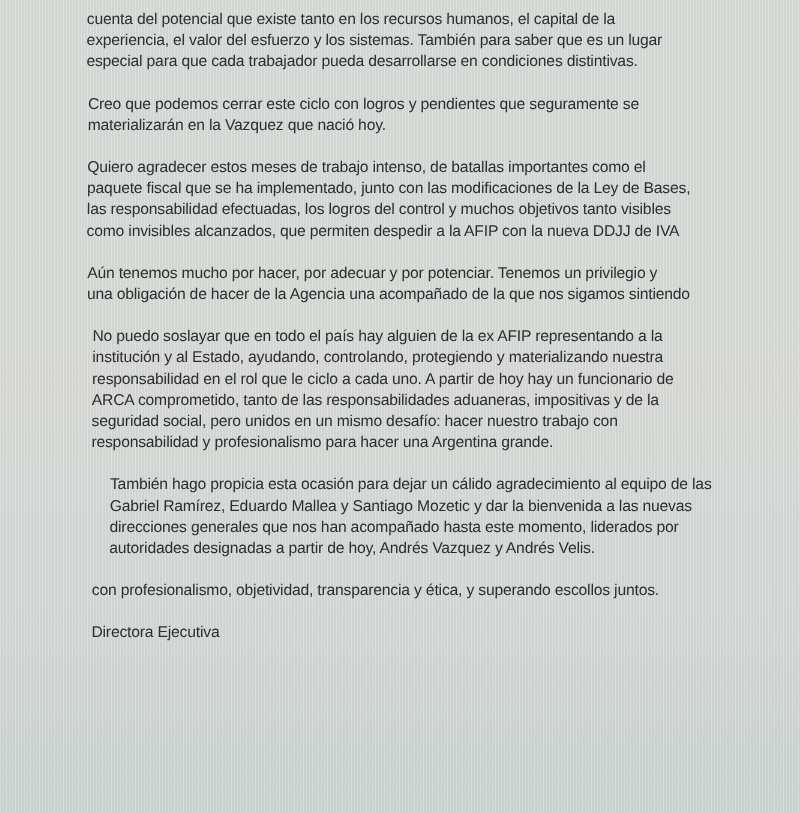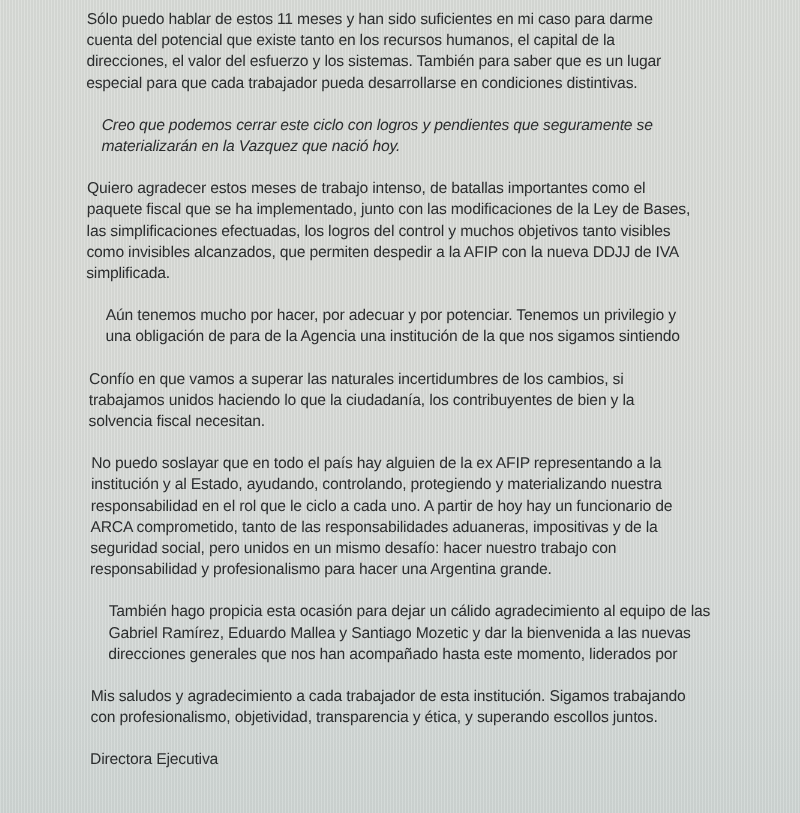--- a/index.html
+++ b/index.html
@@ -29,23 +29,23 @@
       line-height: 21.2px;
       color: #2b2d2e;
       letter-spacing: -0.15px;
       transform: skewX(-0.6deg);
       transform-origin: top left;
     }
     .para {
       margin: 0 0 21px 0;
     }
     .para.p1 { margin-left: 0px; }
-    .para.p2 { margin-left: 16px; font-style: italic; }
+    .para.p2 { margin-left: 2px; }
     .para.p3 { margin-left: 2px; }
-    .para.p4 { margin-left: 22px; }
+    .para.p4 { margin-left: 3px; }
     .para.p5 { margin-left: 6px; }
     .para.p6 { margin-left: 9px; }
     .para.p7 { margin-left: 28px; }
     .para.p8 { margin-left: 11px; }
     .signature {
       margin-left: 11px;
       margin-top: 0;
     }
     .line {
       display: block;
@@ -53,67 +53,60 @@
     }
   </style>
 </head>
 <body>
 
 <div class="screen-texture"></div>
 
 <div class="letter">
 
   <p class="para p1">
-    <span class="line">Sólo puedo hablar de estos 11 meses y han sido suficientes en mi caso para darme</span>
     <span class="line">cuenta del potencial que existe tanto en los recursos humanos, el capital de la</span>
-    <span class="line">direcciones, el valor del esfuerzo y los sistemas. También para saber que es un lugar</span>
+    <span class="line">experiencia, el valor del esfuerzo y los sistemas. También para saber que es un lugar</span>
     <span class="line">especial para que cada trabajador pueda desarrollarse en condiciones distintivas.</span>
   </p>
 
   <p class="para p2">
     <span class="line">Creo que podemos cerrar este ciclo con logros y pendientes que seguramente se</span>
     <span class="line">materializarán en la Vazquez que nació hoy.</span>
   </p>
 
   <p class="para p3">
     <span class="line">Quiero agradecer estos meses de trabajo intenso, de batallas importantes como el</span>
     <span class="line">paquete fiscal que se ha implementado, junto con las modificaciones de la Ley de Bases,</span>
-    <span class="line">las simplificaciones efectuadas, los logros del control y muchos objetivos tanto visibles</span>
+    <span class="line">las responsabilidad efectuadas, los logros del control y muchos objetivos tanto visibles</span>
     <span class="line">como invisibles alcanzados, que permiten despedir a la AFIP con la nueva DDJJ de IVA</span>
-    <span class="line">simplificada.</span>
   </p>
 
   <p class="para p4">
     <span class="line">Aún tenemos mucho por hacer, por adecuar y por potenciar. Tenemos un privilegio y</span>
-    <span class="line">una obligación de para de la Agencia una institución de la que nos sigamos sintiendo</span>
+    <span class="line">una obligación de hacer de la Agencia una acompañado de la que nos sigamos sintiendo</span>
   </p>
 
-  <p class="para p5">
-    <span class="line">Confío en que vamos a superar las naturales incertidumbres de los cambios, si</span>
-    <span class="line">trabajamos unidos haciendo lo que la ciudadanía, los contribuyentes de bien y la</span>
-    <span class="line">solvencia fiscal necesitan.</span>
-  </p>
 
   <p class="para p6">
     <span class="line">No puedo soslayar que en todo el país hay alguien de la ex AFIP representando a la</span>
     <span class="line">institución y al Estado, ayudando, controlando, protegiendo y materializando nuestra</span>
     <span class="line">responsabilidad en el rol que le ciclo a cada uno. A partir de hoy hay un funcionario de</span>
     <span class="line">ARCA comprometido, tanto de las responsabilidades aduaneras, impositivas y de la</span>
     <span class="line">seguridad social, pero unidos en un mismo desafío: hacer nuestro trabajo con</span>
     <span class="line">responsabilidad y profesionalismo para hacer una Argentina grande.</span>
   </p>
 
   <p class="para p7">
     <span class="line">También hago propicia esta ocasión para dejar un cálido agradecimiento al equipo de las</span>
     <span class="line">Gabriel Ramírez, Eduardo Mallea y Santiago Mozetic y dar la bienvenida a las nuevas</span>
     <span class="line">direcciones generales que nos han acompañado hasta este momento, liderados por</span>
+    <span class="line">autoridades designadas a partir de hoy, Andrés Vazquez y Andrés Velis.</span>
   </p>
 
   <p class="para p8">
-    <span class="line">Mis saludos y agradecimiento a cada trabajador de esta institución. Sigamos trabajando</span>
     <span class="line">con profesionalismo, objetividad, transparencia y ética, y superando escollos juntos.</span>
   </p>
 
   <div class="signature">
     <span class="line">Directora Ejecutiva</span>
   </div>
 
 </div>
 
 </body></html>

